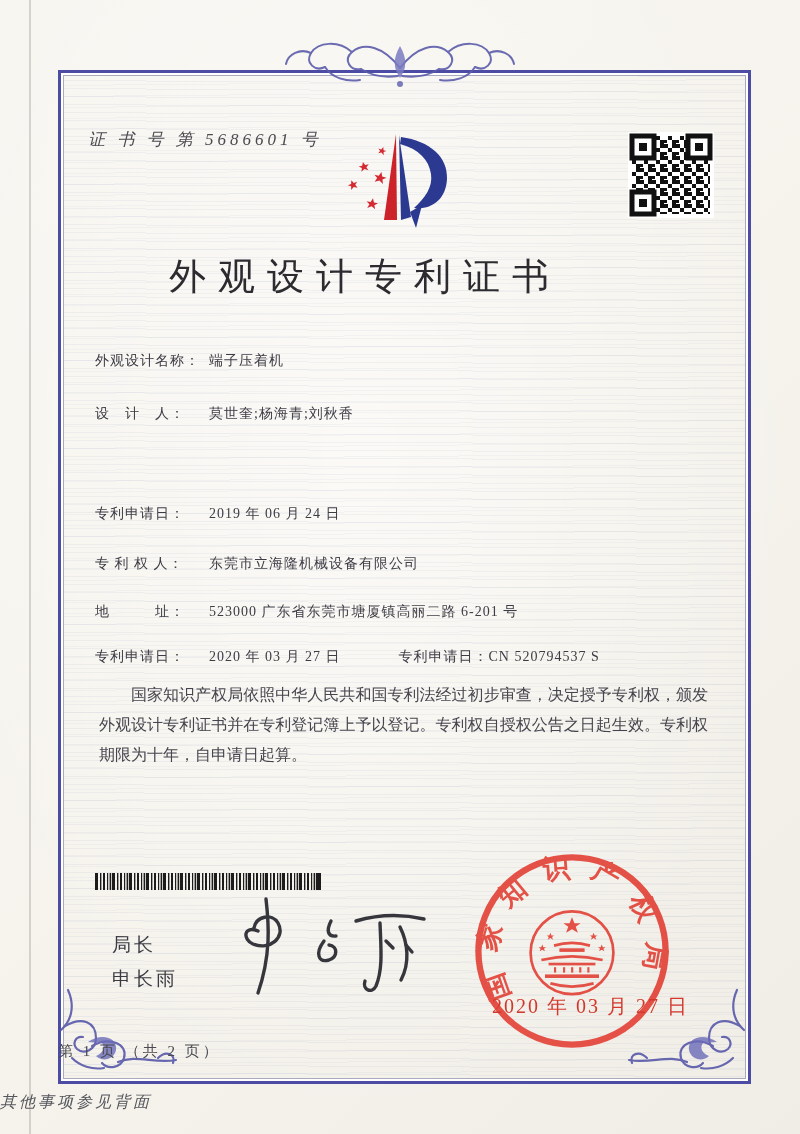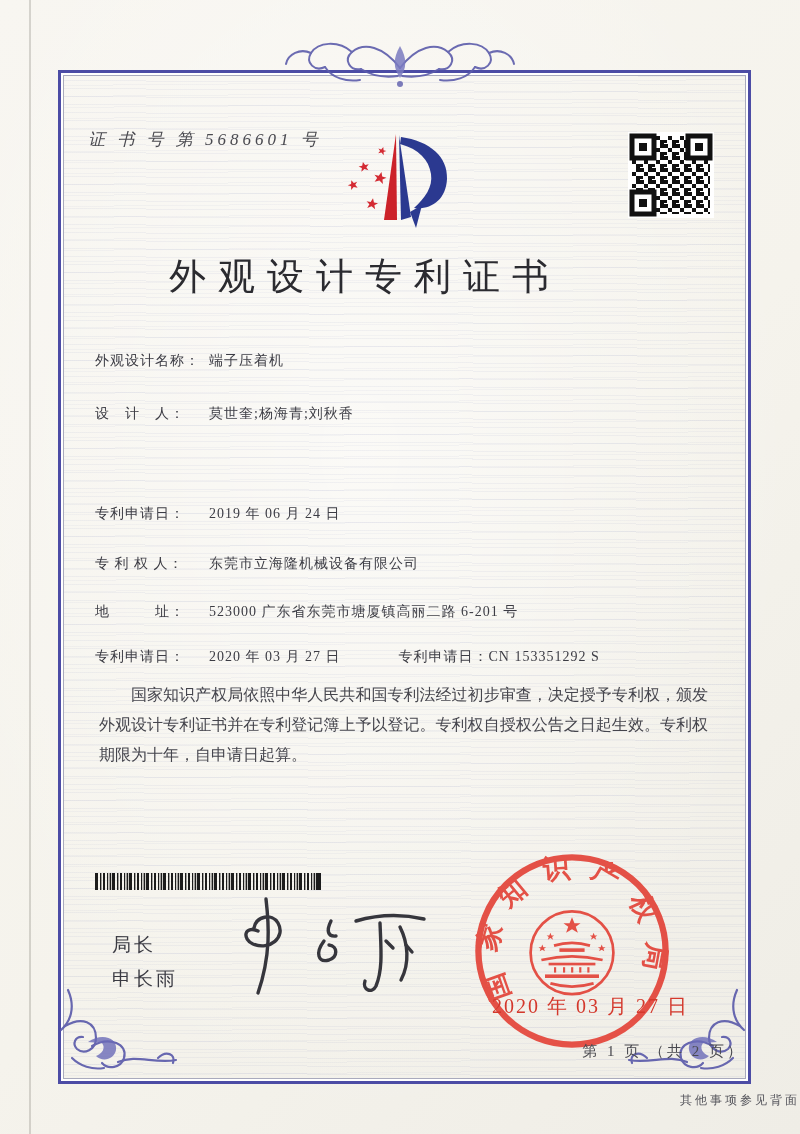--- a/index.html
+++ b/index.html
@@ -23,22 +23,22 @@
   .abs{position:absolute;}
   .cert-no{left:88px;top:128px;font-size:17px;letter-spacing:4px;color:#4a4a50;font-style:italic;}
   .title{left:58px;top:252px;width:614px;text-align:center;font-size:37px;letter-spacing:12px;color:#2b2b30;font-weight:500;}
   .field-row{left:95px;font-size:14px;letter-spacing:1px;white-space:nowrap;color:#3c3c44;}
   .flabel{display:inline-block;min-width:112px;}
   .fvalue{margin-left:2px;}
   .pair2{margin-left:58px;}
   .paras{left:95px;top:676px;width:617px;font-size:16px;line-height:30px;text-align:justify;color:#45454d;}
   .paras p{margin:4px;text-indent:2em;}
   .signer{left:112px;font-size:19px;letter-spacing:3px;color:#3a3a42;}
-  .page-info{left:58px;top:1042px;width:687px;text-align:right;font-size:15px;letter-spacing:3px;color:#4a4a50;}
-  .back-note{left:0;top:1092px;width:800px;text-align:right;font-size:12px;letter-spacing:3px;color:#55555c;}
+  .page-info{left:58px;top:1042px;width:687px;text-align:left;font-size:15px;letter-spacing:3px;color:#4a4a50;}
+  .back-note{left:0;top:1092px;width:800px;text-align:left;font-size:16px;letter-spacing:3px;color:#55555c;font-style:italic;}
   .seal-date{left:492px;top:993px;font-size:20px;letter-spacing:2px;color:#d4382c;font-weight:500;}
   svg{display:block;}
   .qr{left:628px;top:132px;width:86px;height:86px;background:#fff;}
 </style>
 </head>
 <body>
 
 <div class="page">
 
   <div class="fold-line"></div>
@@ -151,21 +151,21 @@
   <div class="abs field-row" style="top:505px">
     <span class="flabel">专利申请日：</span><span class="fvalue">2019 年 06 月 24 日</span>
   </div>
   <div class="abs field-row" style="top:555px">
     <span class="flabel">专 利 权 人：</span><span class="fvalue">东莞市立海隆机械设备有限公司</span>
   </div>
   <div class="abs field-row" style="top:603px">
     <span class="flabel">地　　　址：</span><span class="fvalue">523000 广东省东莞市塘厦镇高丽二路 6-201 号</span>
   </div>
   <div class="abs field-row" style="top:648px">
-    <span class="flabel">专利申请日：</span><span class="fvalue">2020 年 03 月 27 日</span><span class="pair2"><span>专利申请日：</span><span>CN 153351292 S</span></span>
+    <span class="flabel">专利申请日：</span><span class="fvalue">2020 年 03 月 27 日</span><span class="pair2"><span>专利申请日：</span><span>CN 520794537 S</span></span>
   </div>
 
   <div class="abs paras">
     <p>国家知识产权局依照中华人民共和国专利法经过初步审查，决定授予专利权，颁发外观设计专利证书并在专利登记簿上予以登记。专利权自授权公告之日起生效。专利权期限为十年，自申请日起算。</p>
   </div>
 
   <svg class="abs" style="left:95px;top:873px;" width="226" height="17" viewBox="0 0 226 17">
     <defs>
       <pattern id="bcp" width="17" height="17" patternUnits="userSpaceOnUse">
         <rect x="0" y="0" width="3" height="17" fill="#1c1c1c"></rect>

